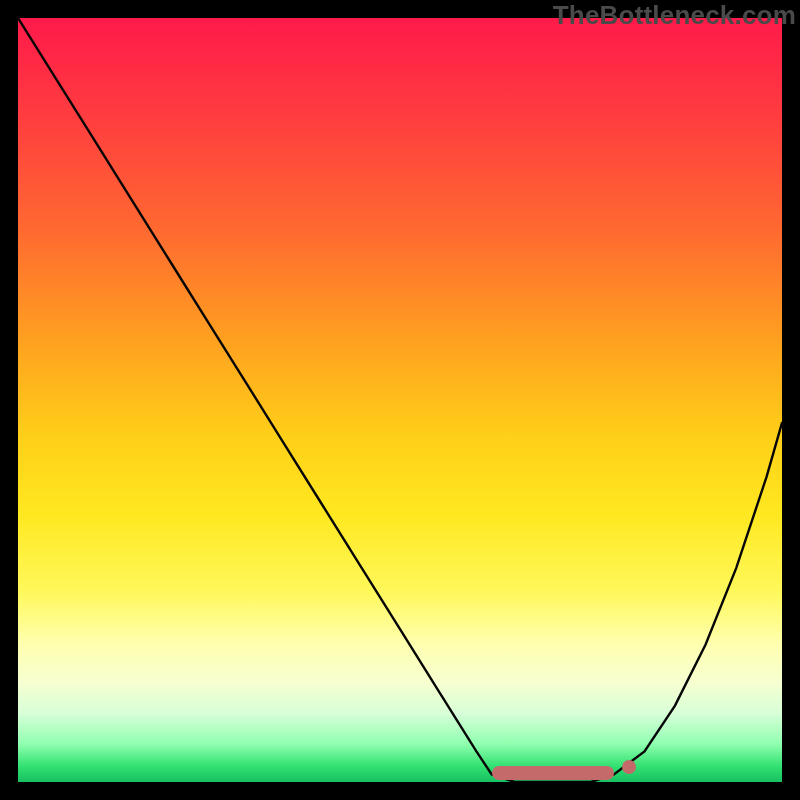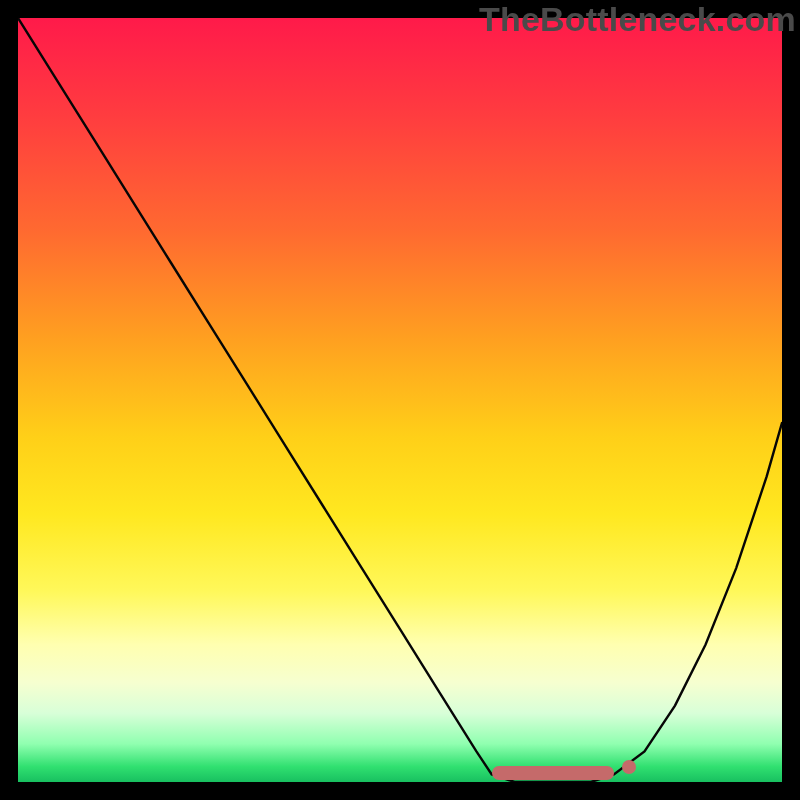--- a/index.html
+++ b/index.html
@@ -40,21 +40,21 @@
       #d8ffd8 91%,
       #90ffb0 95%,
       #30e070 98%,
       #18c060 100%);
   }
   .watermark {
     position: absolute;
     top: 0px;
     right: 4px;
     color: #4a4a4a;
-    font-size: 34px;
+    font-size: 26px;
     font-weight: 600;
     letter-spacing: 0.2px;
     user-select: none;
   }
   svg.curve {
     position: absolute;
     inset: 0;
   }
   .marker {
     position: absolute;

